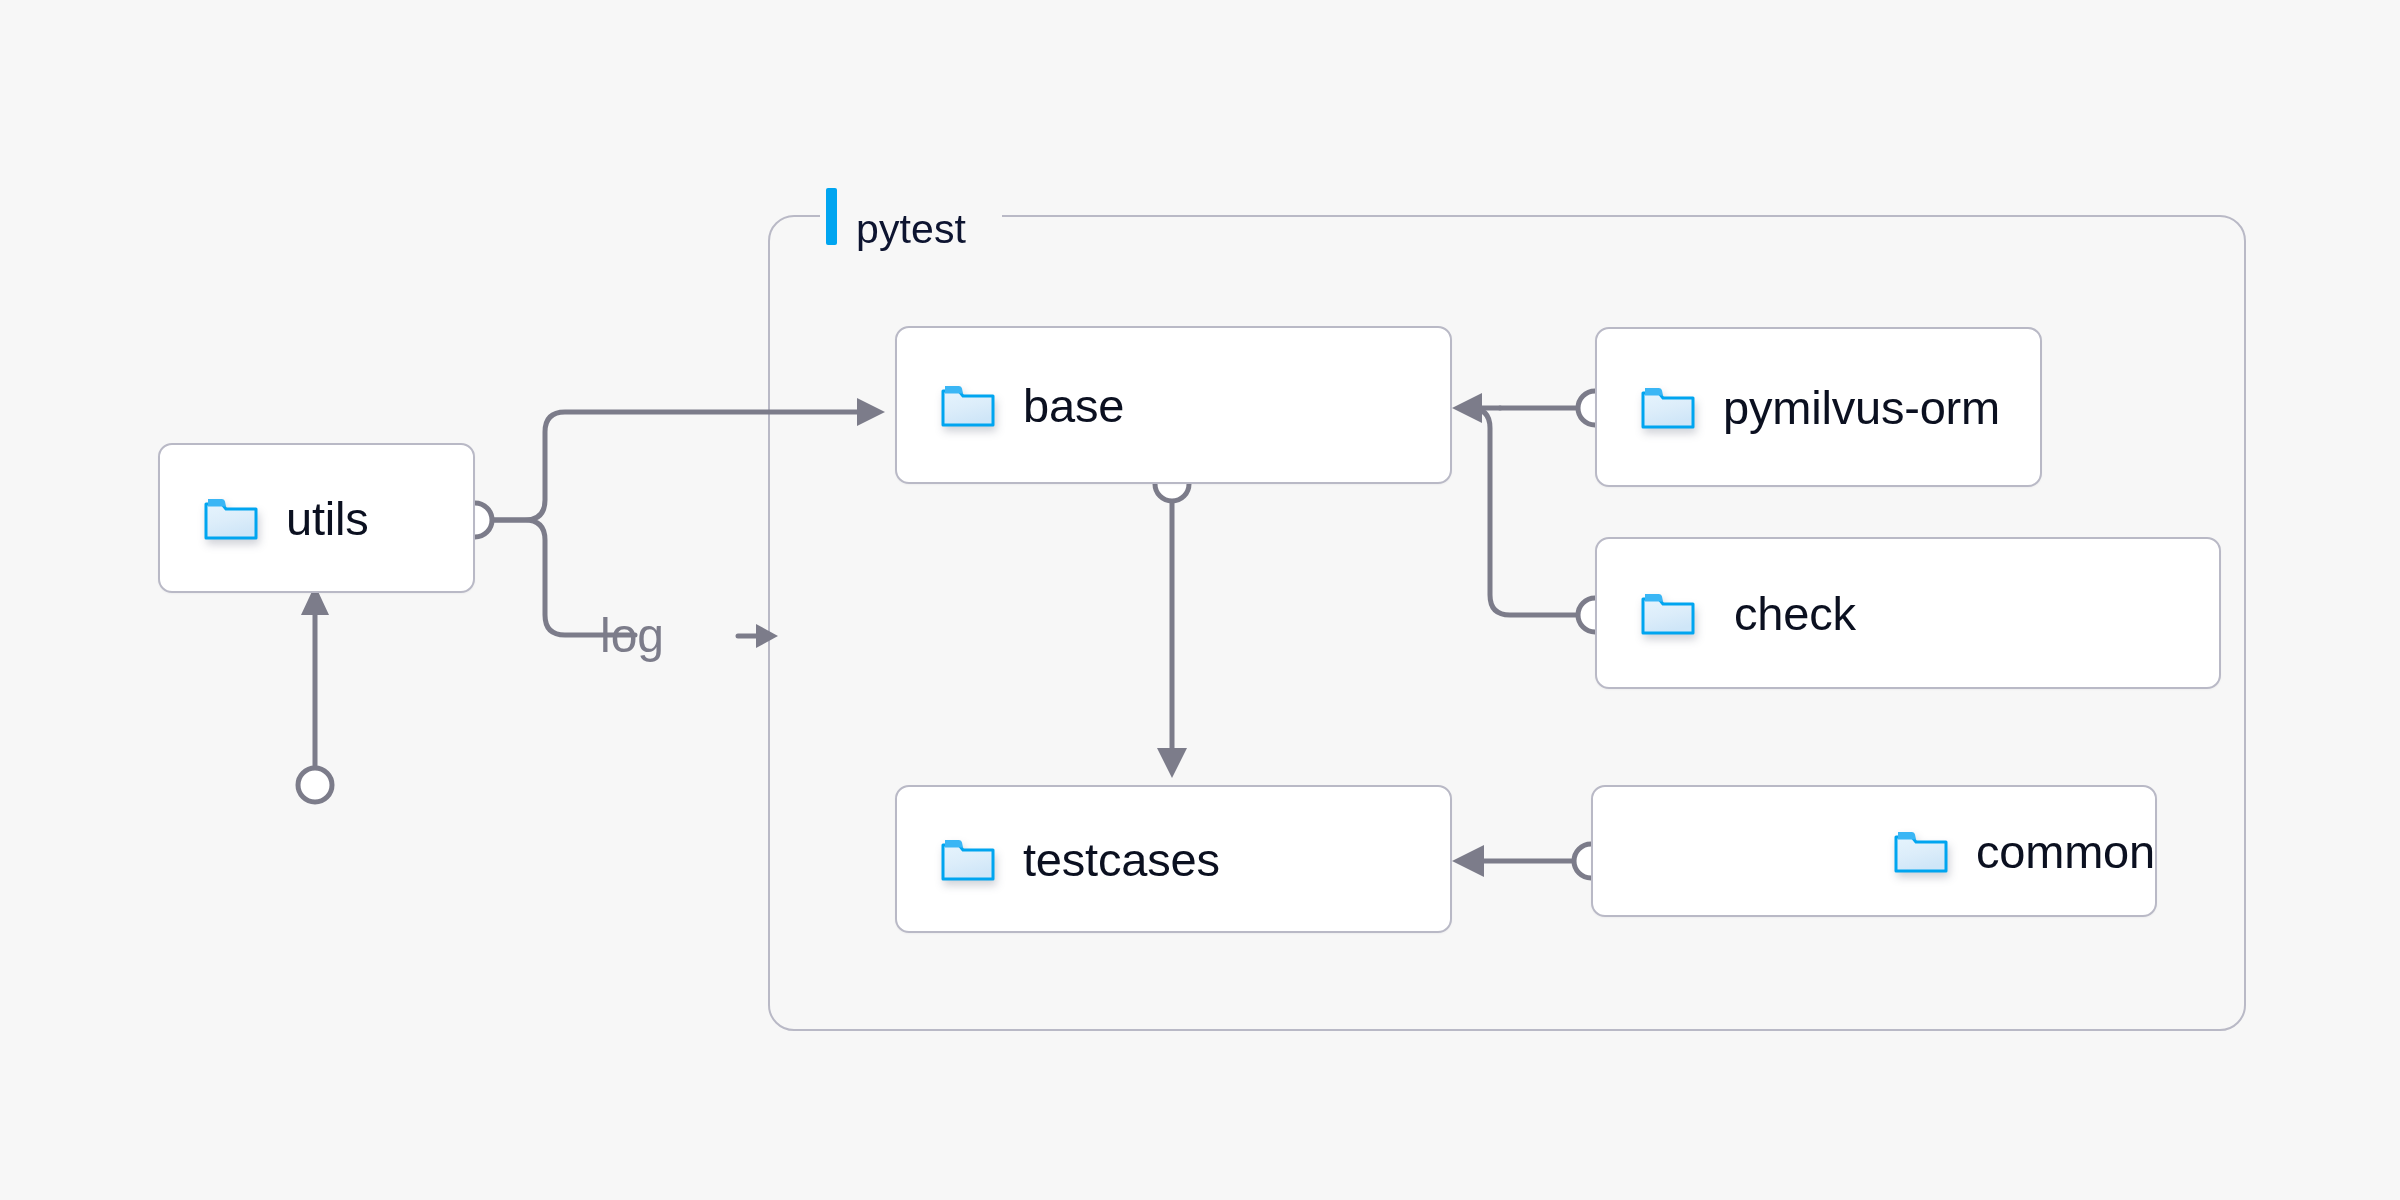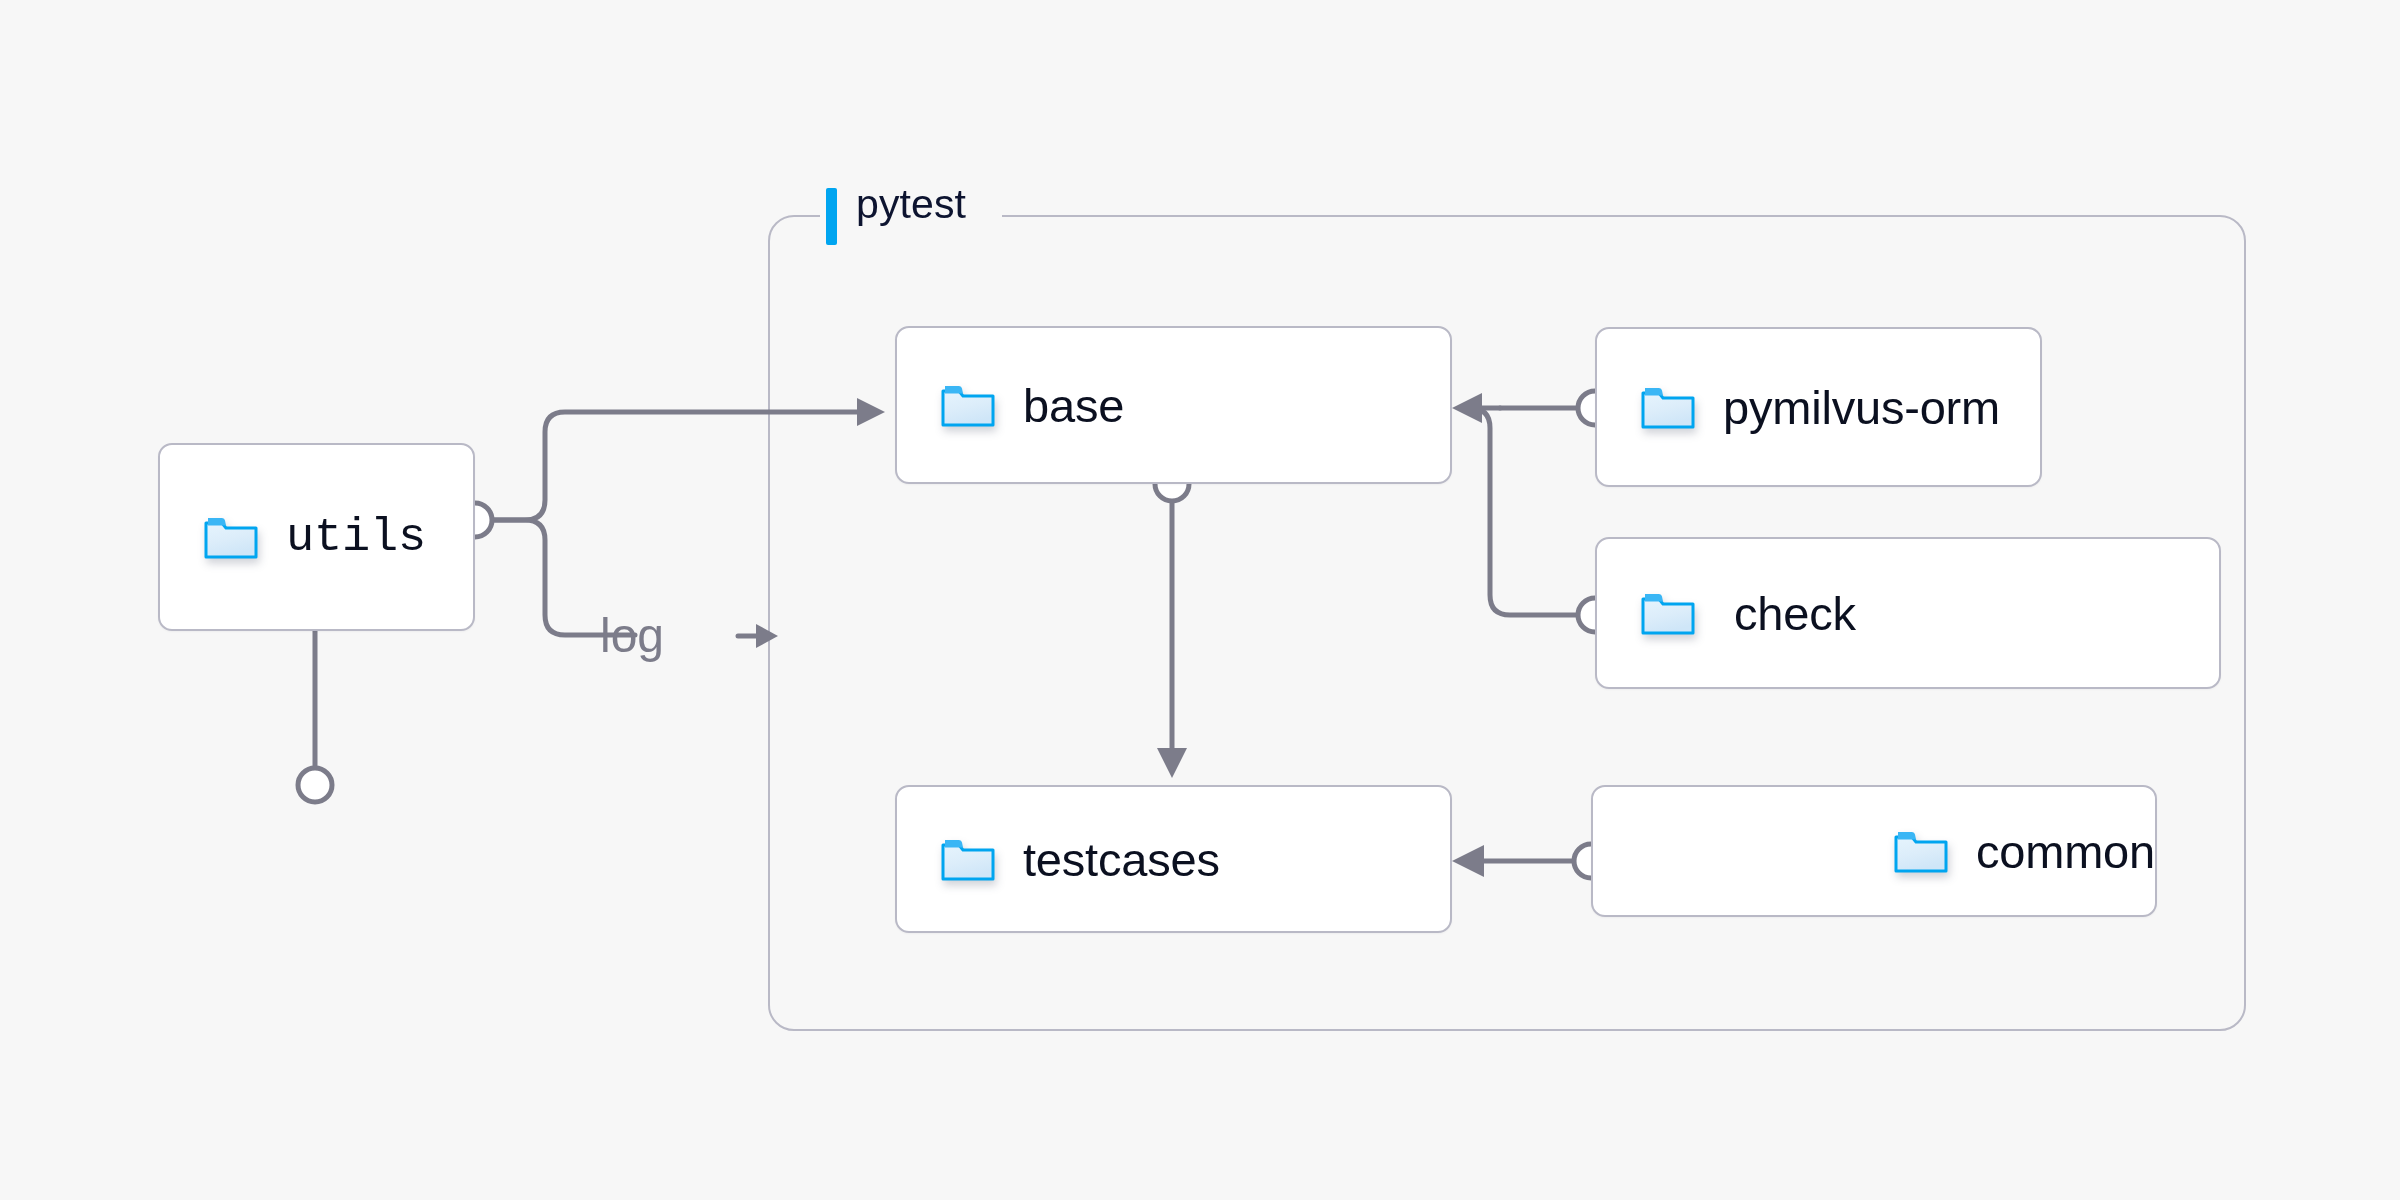--- a/index.html
+++ b/index.html
@@ -102,21 +102,21 @@
 </style>
 </head>
 <body>
 
 <div id="canvas">
 
   <div class="group-box" style="left:768px; top:215px; width:1478px; height:816px;"></div>
 
   <div class="group-label-mask" style="left:820px; top:203px; width:182px; height:26px;"></div>
   <div class="group-bar" style="left:826px; top:188px; width:11px; height:57px;"></div>
-  <div class="group-label" style="left:856px; top:184px;">pytest</div>
+  <div class="group-label" style="left:856px; top:209px;">pytest</div>
 
   <svg id="edges" viewBox="0 0 2400 1200">
 
     <g>
       <path class="edge-path" d="M 315,770 L 315,605"></path>
       <polygon class="arrow-head" points="315,585 301,615 329,615"></polygon>
       <circle class="port" cx="315" cy="785" r="17"></circle>
     </g>
 
     <g>
@@ -154,21 +154,21 @@
 
     <g>
       <path class="edge-path" d="M 1574,861 L 1480,861"></path>
       <polygon class="arrow-head" points="1452,861 1484,845 1484,877"></polygon>
       <circle class="port" cx="1591" cy="861" r="17"></circle>
     </g>
   </svg>
 
   <div class="edge-label" style="left:600px; top:612px;">log</div>
 
-  <div class="node" style="left:158px; top:443px; width:317px; height:188px;font-family:Liberation Mono, monospace;">
+  <div class="node" style="left:158px; top:443px; width:317px; height:150px;">
     <svg class="folder-icon" viewBox="0 0 54 44">
       <defs>
         <linearGradient id="fg1" x1="0" y1="0" x2="0.35" y2="1">
           <stop offset="0%" stop-color="#e6f4fd"></stop>
           <stop offset="55%" stop-color="#dcedfa"></stop>
           <stop offset="100%" stop-color="#cfe6f8"></stop>
         </linearGradient>
       </defs>
       <path d="M2 8 h16 l4 5 h30 v29 h-50 z" fill="url(#fg1)" stroke="#00a5f0" stroke-width="3" stroke-linejoin="round"></path>
       <path d="M4 3 h14 a3 3 0 0 1 3 2.5 l1 5 h-18 z" fill="#3ab6f5"></path>

